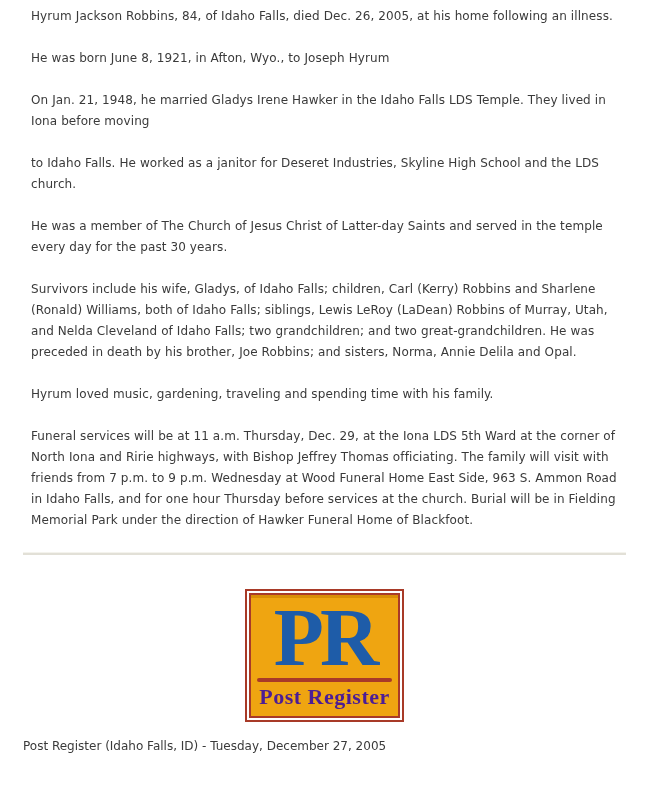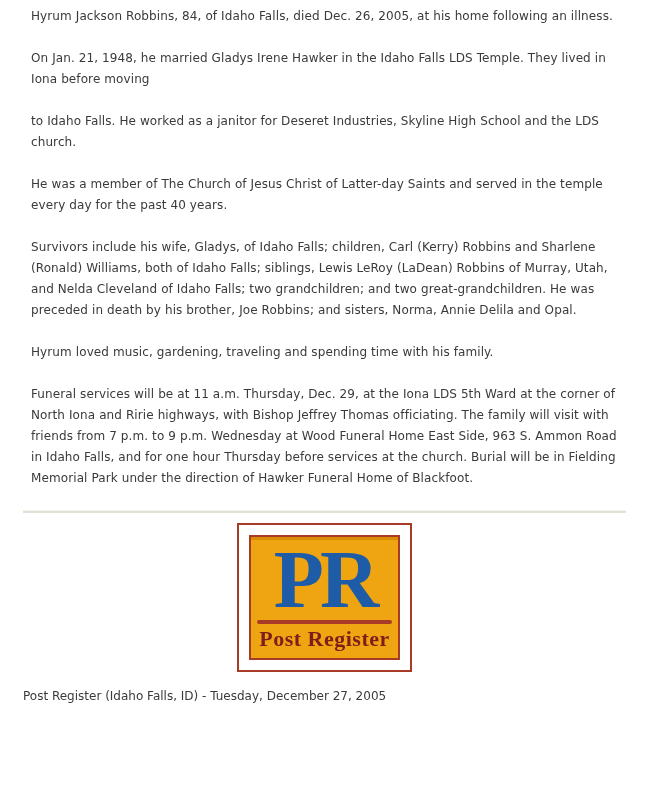--- a/index.html
+++ b/index.html
@@ -20,24 +20,24 @@
   }
   hr.separator {
     border: 0;
     border-top: 1px solid #f4f3ed;
     height: 2px;
     background: #e2e0d7;
     margin: 0;
   }
   .logo-outer {
     width: 151px;
-    margin: 10px auto 0 auto;
+    margin: 34px auto 0 auto;
     border: 2px solid #a83a28;
     background: #ffffff;
-    padding: 10px;
+    padding: 2px;
   }
   .logo-inner {
     border: 2px solid #a83a28;
     background: #efa511;
     box-shadow: inset 0 3px 0 #d98e06;
     text-align: center;
     height: 121px;
     overflow: hidden;
   }
   .logo-initials {
@@ -53,40 +53,41 @@
     height: 4px;
     background: #a83a28;
     margin: 3px 6px 3px 6px;
     border-radius: 2px;
   }
   .logo-name {
     font-family: "Liberation Serif", "DejaVu Serif", serif;
     font-weight: bold;
     font-size: 22px;
     line-height: 24px;
-    color: #7f1d1d;
+    color: #4c1d95;
     letter-spacing: 0.5px;
   }
   .source {
     font-size: 12px;
     line-height: 21px;
     margin: 14px 0 15px 0;
     color: #3a3a3a;
   }
 </style>
 </head>
 <body>
 
 <div class="page">
 
   <article class="article">
     <p>Hyrum Jackson Robbins, 84, of Idaho Falls, died Dec. 26, 2005, at his home following an illness.</p>
+    <p>He was born June 8, 1921, in Afton, Wyo., to Joseph Hyrum</p>
     <p>On Jan. 21, 1948, he married Gladys Irene Hawker in the Idaho Falls LDS Temple. They lived in Iona before moving</p>
     <p>to Idaho Falls. He worked as a janitor for Deseret Industries, Skyline High School and the LDS church.</p>
-    <p>He was a member of The Church of Jesus Christ of Latter-day Saints and served in the temple every day for the past 40 years.</p>
+    <p>He was a member of The Church of Jesus Christ of Latter-day Saints and served in the temple every day for the past 30 years.</p>
     <p>Survivors include his wife, Gladys, of Idaho Falls; children, Carl (Kerry) Robbins and Sharlene (Ronald) Williams, both of Idaho Falls; siblings, Lewis LeRoy (LaDean) Robbins of Murray, Utah, and Nelda Cleveland of Idaho Falls; two grandchildren; and two great-grandchildren. He was preceded in death by his brother, Joe Robbins; and sisters, Norma, Annie Delila and Opal.</p>
     <p>Hyrum loved music, gardening, traveling and spending time with his family.</p>
     <p>Funeral services will be at 11 a.m. Thursday, Dec. 29, at the Iona LDS 5th Ward at the corner of North Iona and Ririe highways, with Bishop Jeffrey Thomas officiating. The family will visit with friends from 7 p.m. to 9 p.m. Wednesday at Wood Funeral Home East Side, 963 S. Ammon Road in Idaho Falls, and for one hour Thursday before services at the church. Burial will be in Fielding Memorial Park under the direction of Hawker Funeral Home of Blackfoot.</p>
   </article>
 
   <hr class="separator">
 
   <div class="logo-outer">
     <div class="logo-inner">
       <div class="logo-initials">PR</div>

